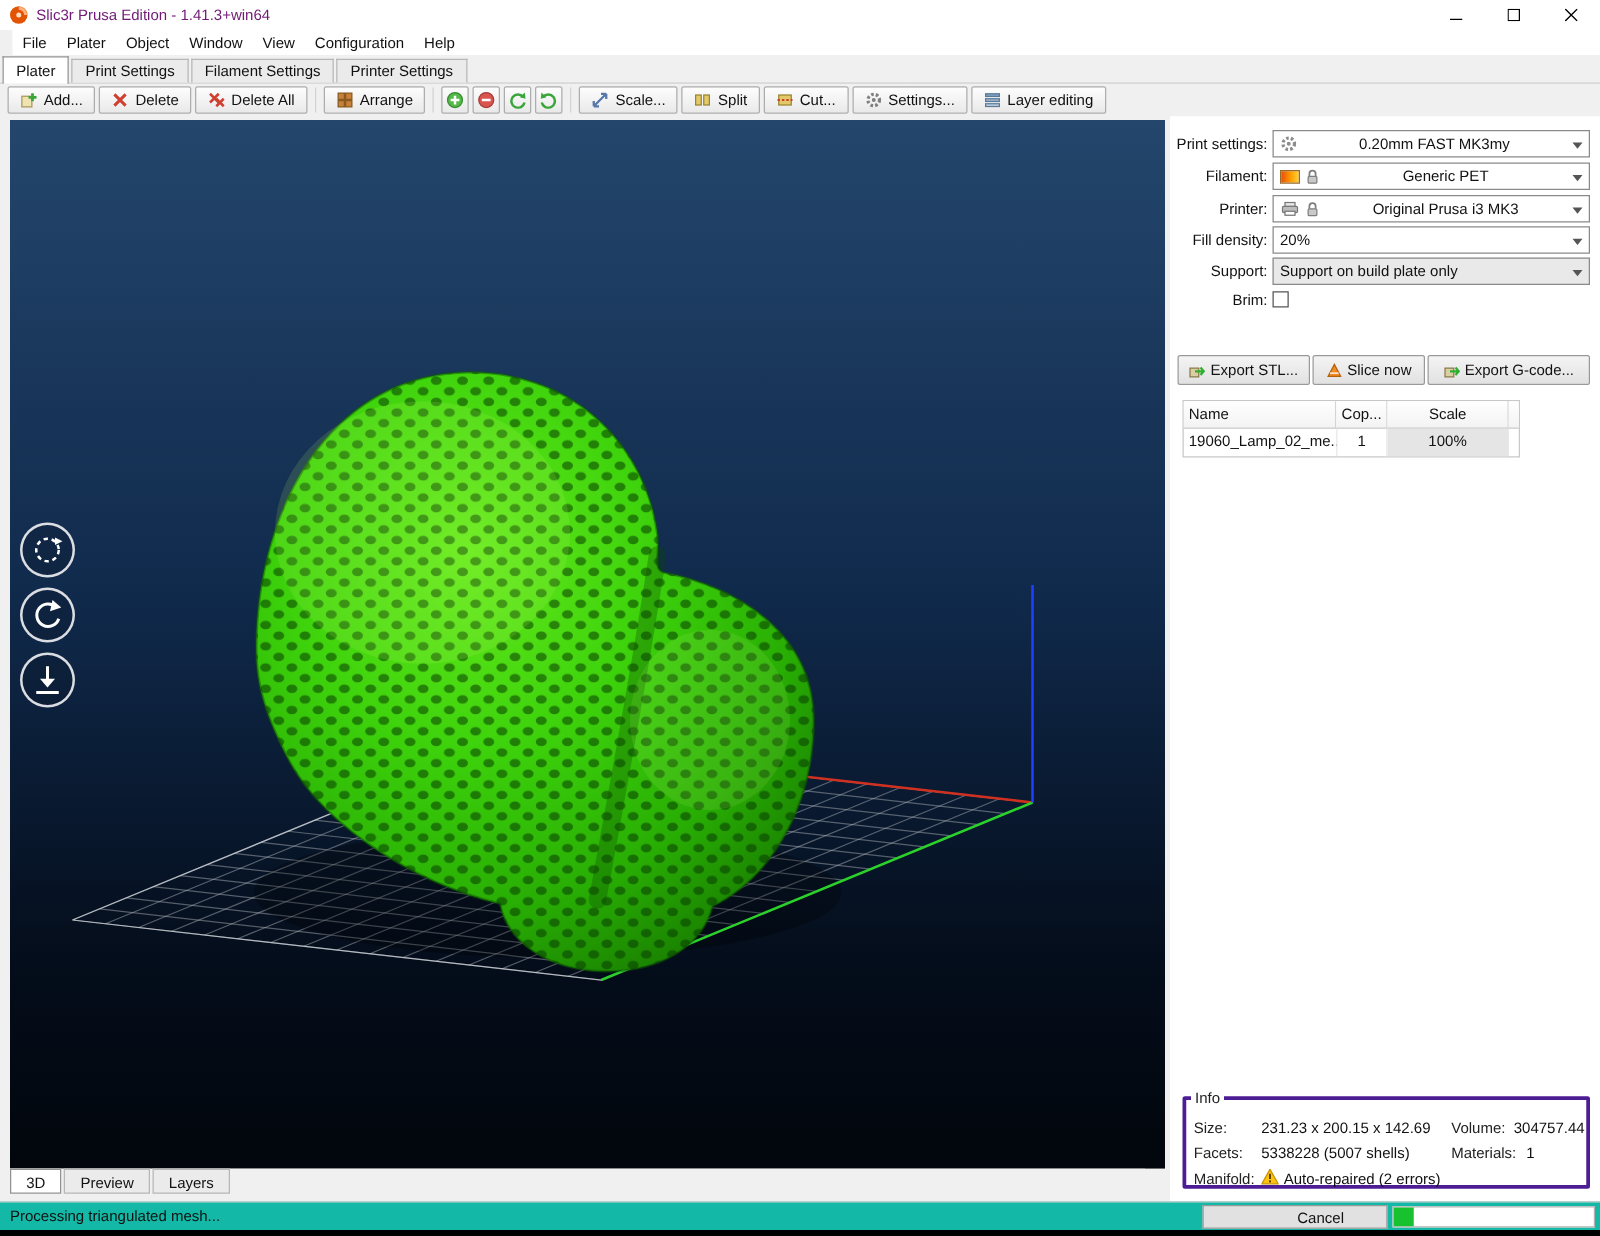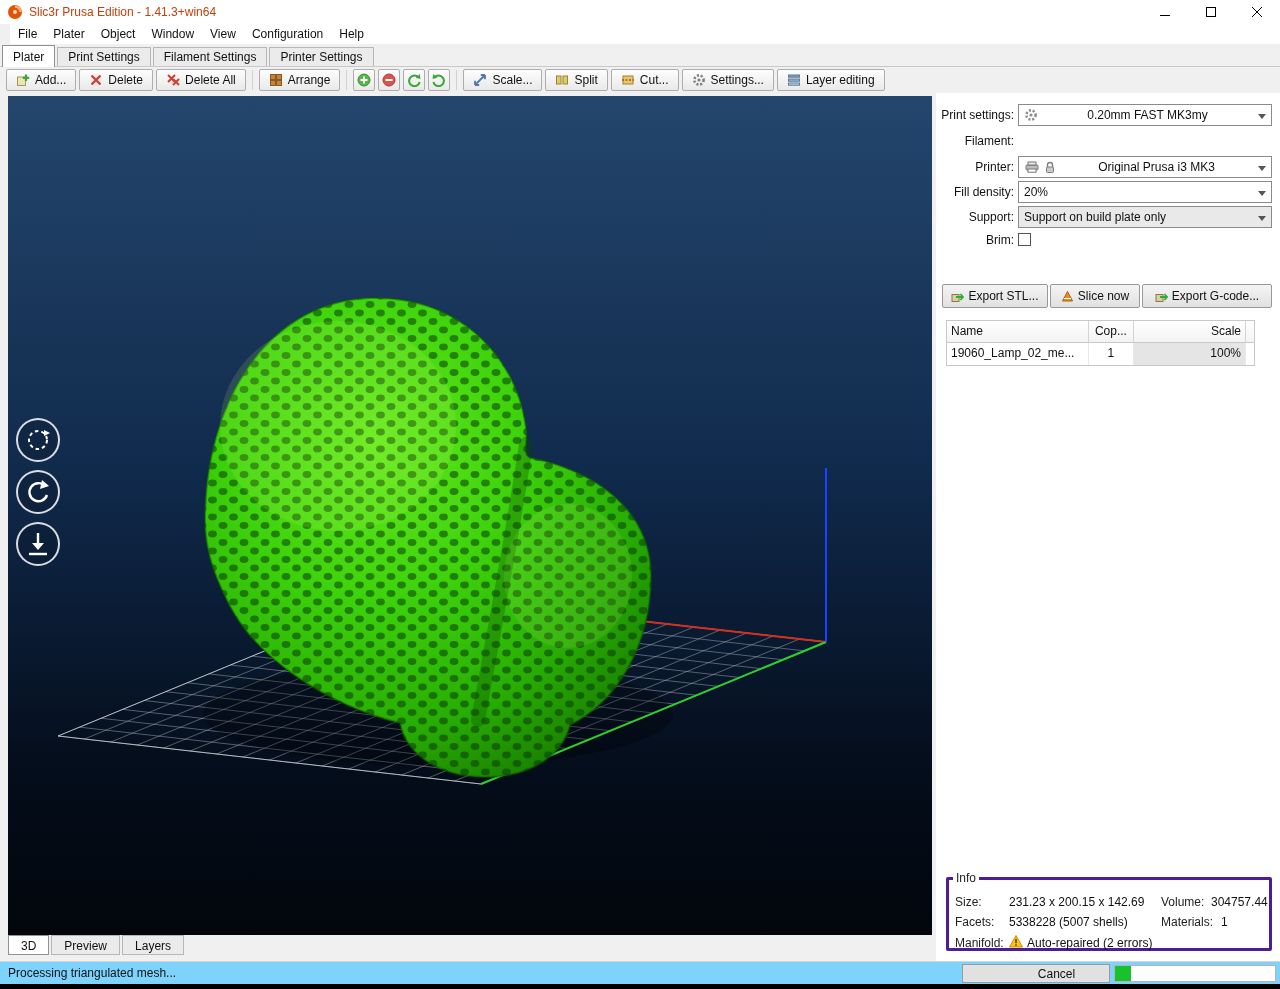--- a/index.html
+++ b/index.html
@@ -2,21 +2,21 @@
 <html><head>
 <meta charset="utf-8">
 <style>
   * { box-sizing: border-box; margin: 0; padding: 0; }
   html,body { width:1280px; height:989px; overflow:hidden; }
   body { font-family:"Liberation Sans","DejaVu Sans",sans-serif; font-size:12px; color:#111; background:#f0f0f0; position:relative; }
 
   
   .titlebar { position:absolute; left:0; top:0; width:1280px; height:24px; background:#fff; display:flex; align-items:center; }
   .app-icon { width:16px; height:16px; margin:0 6px 0 7px; display:inline-flex; }
-  .title-text { font-size:12px; color:#c2410c; }
+  .title-text { font-size:12px; color:#701a75; }
   .win-controls { margin-left:auto; display:flex; height:100%; }
   .win-btn { width:46px; height:24px; display:flex; align-items:center; justify-content:center; }
 
   
   .menubar { position:absolute; left:10px; top:24px; width:1280px; height:20px; background:#fff; display:flex; align-items:center; }
   .menu-item { padding:2px 8px; cursor:default; }
 
   
   .tabstrip { position:absolute; left:0; top:44px; width:1280px; height:23px; background:#f0f0f0; display:flex; align-items:flex-end; padding-left:2px; border-bottom:1px solid #c9c9c9; }
   .tab { height:19px; padding:2px 10px 0; background:#ebebeb; border:1px solid #b7b7b7; border-bottom:none; margin-right:2px; font-size:12px; }
@@ -47,38 +47,38 @@
   .combo .ctext { flex:1; text-align:center; white-space:nowrap; overflow:hidden; }
   .combo .ctext.left { text-align:left; }
   .combo .cicon { display:inline-flex; align-items:center; margin-right:4px; gap:3px; }
   .chev { position:absolute; right:5px; top:9px; width:0; height:0; border-left:4px solid transparent; border-right:4px solid transparent; border-top:5px solid #555; }
   .swatch { width:16px; height:11px; background:linear-gradient(90deg,#e84e0a,#ff9e00 55%,#ffd23a); border:1px solid #9a6a2a; display:inline-block; }
   .checkbox { position:absolute; left:82px; width:13px; height:13px; border:1px solid #555; background:#fff; }
 
   .wbtn { position:absolute; height:24px; background:linear-gradient(#f4f4f4,#e1e1e1); border:1px solid #999; border-radius:2px; display:flex; align-items:center; justify-content:center; gap:4px; font-size:12px; }
 
   
-  .obj-table { position:absolute; left:10px; top:227px; width:309px; border:1px solid #c8c8c8; background:#fff; }
+  .obj-table { position:absolute; left:10px; top:227px; width:270px; border:1px solid #c8c8c8; background:#fff; }
   .ot-head, .ot-row { display:flex; height:22px; }
   .ot-th { background:linear-gradient(#ffffff,#f3f3f3); border-right:1px solid #d4d4d4; border-bottom:1px solid #c8c8c8; padding:3px 4px; }
   .ot-td { border-right:1px solid #e8e8e8; padding:3px 4px; white-space:nowrap; overflow:hidden; }
   .ot-name { width:142px; }
   .ot-cop { width:46px; text-align:center; }
-  .ot-scale { width:112px; text-align:right; }
+  .ot-scale { width:112px; text-align:center; }
   .ot-fill { flex:1; border-right:none; }
   .scale-cell { background:#e5e5e5; }
 
   
   .info-box { position:absolute; left:10px; top:778px; width:326px; height:80px; border:3px solid #4c1d95; border-radius:2px; }
   .info-box legend { font-size:12px; color:#222; padding:0 3px; margin-left:4px; }
   .ib { position:absolute; white-space:nowrap; }
   .lbl { color:#222; }
 
   
-  .statusbar { position:absolute; left:0; top:961px; width:1280px; height:23px; background:#7dd3fc; border-top:1px solid #d5d5d5; }
+  .statusbar { position:absolute; left:0; top:961px; width:1280px; height:23px; background:#14b8a6; border-top:1px solid #d5d5d5; }
   .status-msg { position:absolute; left:8px; top:4px; }
   .cancel-btn { position:absolute; left:962px; top:2px; width:148px; height:19px; background:#e1e1e1; border:1px solid #9a9a9a; display:flex; align-items:center; justify-content:center; font-size:12px;padding-left:41px; }
   .progress-track { position:absolute; left:1114px; top:3px; width:162px; height:17px; border:1px solid #b4b4b4; background:#fff; }
   .progress-fill { height:100%; background:#17c22e; width:0; }
 
   .black-strip { position:absolute; left:0; top:984px; width:1280px; height:5px; background:#000; }
 </style>
 </head>
 <body>
 
@@ -328,20 +328,33 @@
         <svg width="14" height="14" viewBox="0 0 14 14">
           <circle cx="7" cy="7" r="4.6" fill="none" stroke="#8c8c8c" stroke-width="2.6" stroke-dasharray="2.1 1.7"></circle>
           <circle cx="7" cy="7" r="1.6" fill="#8c8c8c"></circle>
         </svg>
       </span>
     <span class="ctext">0.20mm FAST MK3my</span>
     <span class="chev"></span>
   </div>
 
   <div class="row-label" style="top:37px">Filament:</div>
+  <div class="combo" style="top:37px">
+    <span class="cicon">
+        <span class="swatch"></span>
+      </span>
+    <span class="cicon">
+        <svg width="12" height="13" viewBox="0 0 12 13">
+          <path d="M3.5 6 V4 a2.5 2.5 0 0 1 5 0 V6" stroke="#7e7e7e" fill="none" stroke-width="1.4"></path>
+          <rect x="2.5" y="6" width="7" height="5.5" rx="1" fill="#c9c9c9" stroke="#7e7e7e"></rect>
+        </svg>
+      </span>
+    <span class="ctext">Generic PET</span>
+    <span class="chev"></span>
+  </div>
 
   <div class="row-label" style="top:63px">Printer:</div>
   <div class="combo" style="top:63px">
     <span class="cicon">
         <svg width="16" height="12" viewBox="0 0 16 12">
           <rect x="2" y="4" width="12" height="5" rx="1" fill="#bdbdbd" stroke="#777"></rect>
           <rect x="4" y="1" width="8" height="3" fill="#e8e8e8" stroke="#777"></rect>
           <rect x="4" y="8" width="8" height="3.2" fill="#fff" stroke="#777"></rect>
         </svg>
       </span>

